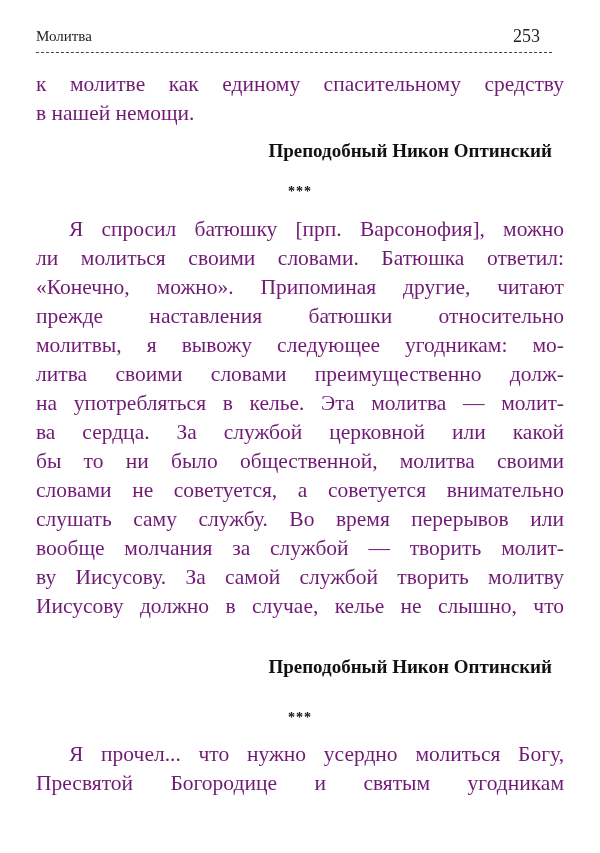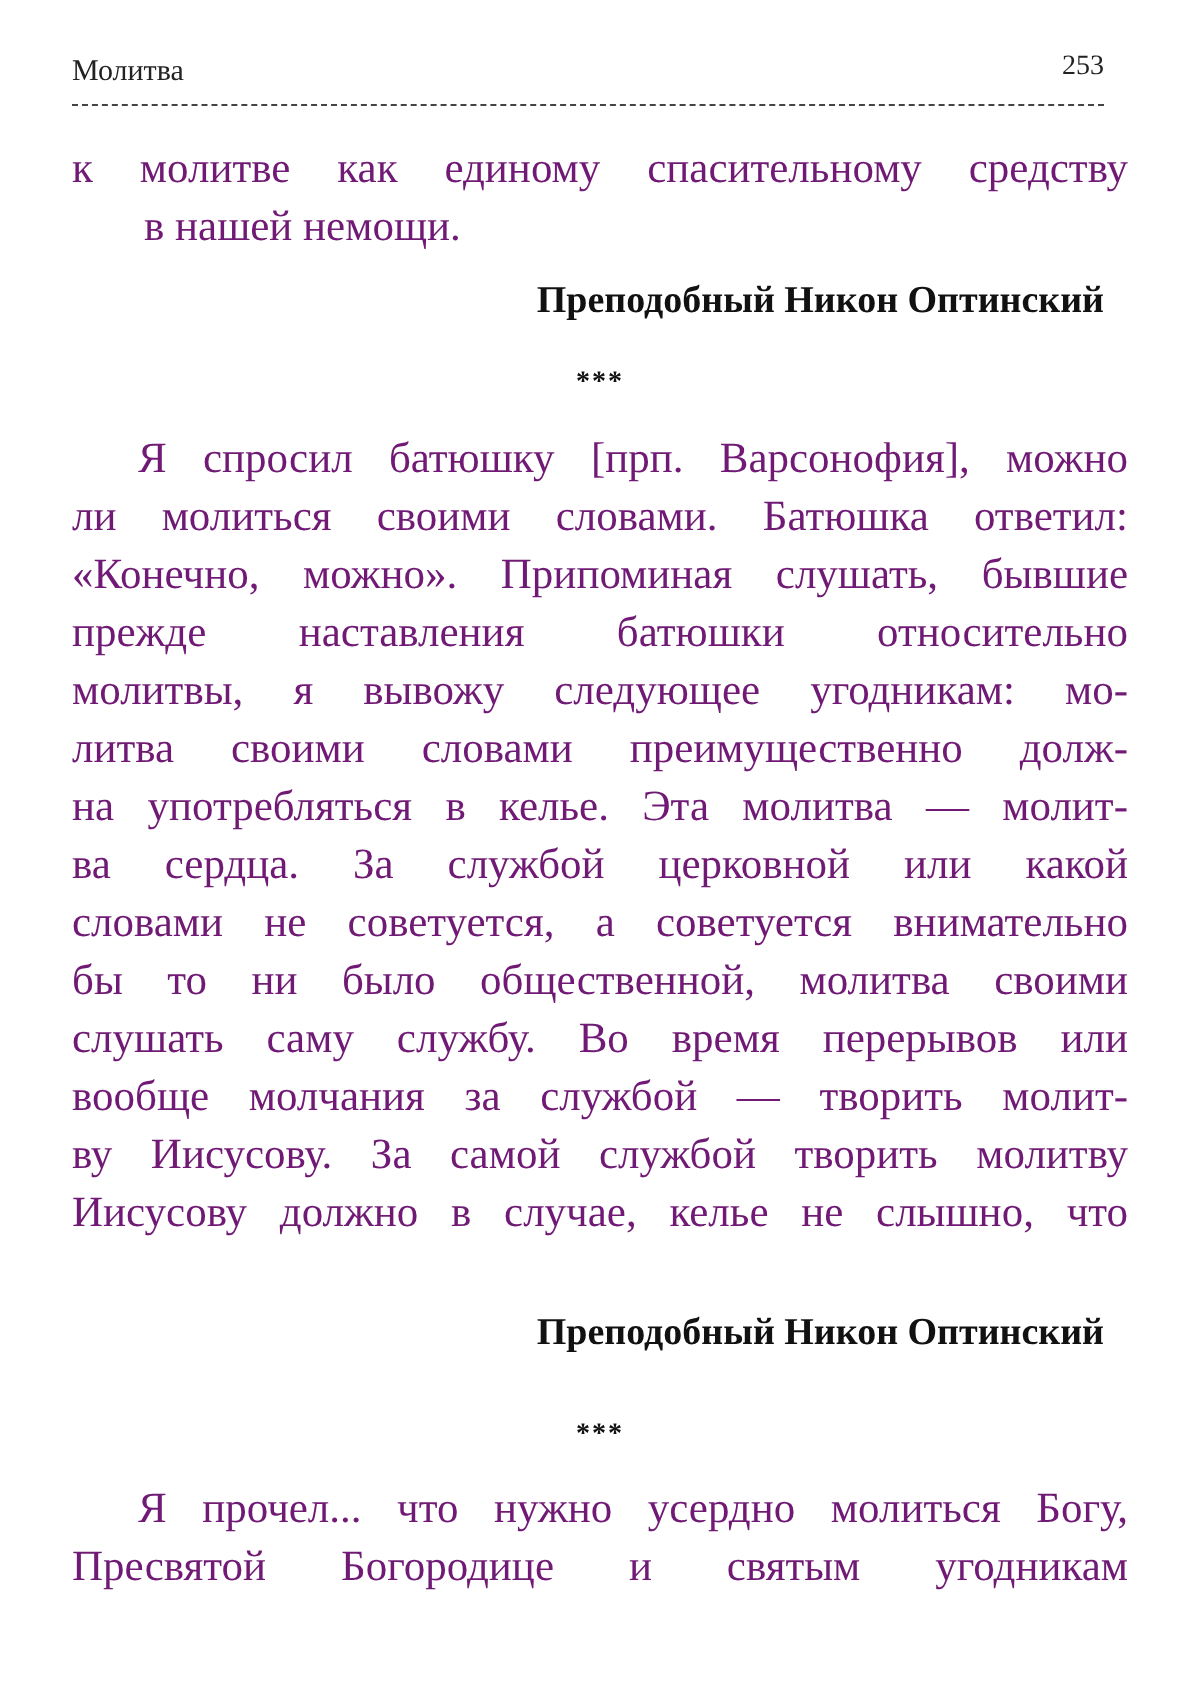--- a/index.html
+++ b/index.html
@@ -1,27 +1,27 @@
 <!DOCTYPE html>
 <html><head>
 <meta charset="utf-8">
 <style>
   html, body { margin: 0; padding: 0; background: #ffffff; }
   body { width: 600px; height: 853px; overflow: hidden; position: relative; color: #111; }
   .page { position: absolute; left: 0; top: 0; width: 588px; height: 853px; }
   .running-head { position: absolute; left: 36px; right: 36px; top: 26px; height: 24px;
     font-family: "Liberation Serif", serif; font-size: 16px; color: #222; }
   .running-head .title { position: absolute; left: 0; top: 2px; font-size: 15px; }
-  .running-head .num { position: absolute; right: 0; top: 0; font-size: 14px; }
+  .running-head .num { position: absolute; right: 12px; top: 0; font-size: 18px; }
   .rule { position: absolute; left: 36px; right: 36px; top: 52px; height: 0;
     border-top: 1px dashed #444; }
   .body { position: absolute; left: 36px; width: 528px;
     font-family: "Liberation Serif", serif; font-size: 21.5px; line-height: 29px; color: #701a75; }
   .line { display: block; text-align: justify; text-align-last: justify; white-space: nowrap; }
-  .line.last { text-align-last: left; margin-left: 36px; }
+  .line.last { text-align-last: left; }
   .indent { padding-left: 33px; }
   .sig { font-family: "Liberation Serif", serif; font-weight: bold; font-size: 19px;
     text-align: right; position: absolute; right: 36px; }
   .stars { position: absolute; left: 0; width: 600px; text-align: center;
     font-family: "Liberation Serif", serif; font-weight: bold; font-size: 14px; letter-spacing: 1px; }
 </style>
 </head>
 <body>
 
 <div class="page">
@@ -36,28 +36,28 @@
     <span class="line">к молитве как единому спасительному средству</span>
     <span class="line last">в нашей немощи.</span>
   </div>
 
   <div class="sig" style="top:140px;">Преподобный Никон Оптинский</div>
   <div class="stars" style="top:184px;">***</div>
 
   <div class="body" style="top:215px;">
     <span class="line indent">Я спросил батюшку [прп. Варсонофия], можно</span>
     <span class="line">ли молиться своими словами. Батюшка ответил:</span>
-    <span class="line">«Конечно, можно». Припоминая слушать, бывшие</span>
+    <span class="line">«Конечно, можно». Припоминая другие, читают</span>
     <span class="line">прежде наставления батюшки относительно</span>
     <span class="line">молитвы, я вывожу следующее угодникам: мо-</span>
     <span class="line">литва своими словами преимущественно долж-</span>
     <span class="line">на употребляться в келье. Эта молитва — молит-</span>
     <span class="line">ва сердца. За службой церковной или какой</span>
+    <span class="line">бы то ни было общественной, молитва своими</span>
     <span class="line">словами не советуется, а советуется внимательно</span>
-    <span class="line">бы то ни было общественной, молитва своими</span>
     <span class="line">слушать саму службу. Во время перерывов или</span>
     <span class="line">вообще молчания за службой — творить молит-</span>
     <span class="line">ву Иисусову. За самой службой творить молитву</span>
     <span class="line">Иисусову должно в случае, келье не слышно, что</span>
   </div>
 
   <div class="sig" style="top:656px;">Преподобный Никон Оптинский</div>
   <div class="stars" style="top:710px;">***</div>
 
   <div class="body" style="top:740px;">

